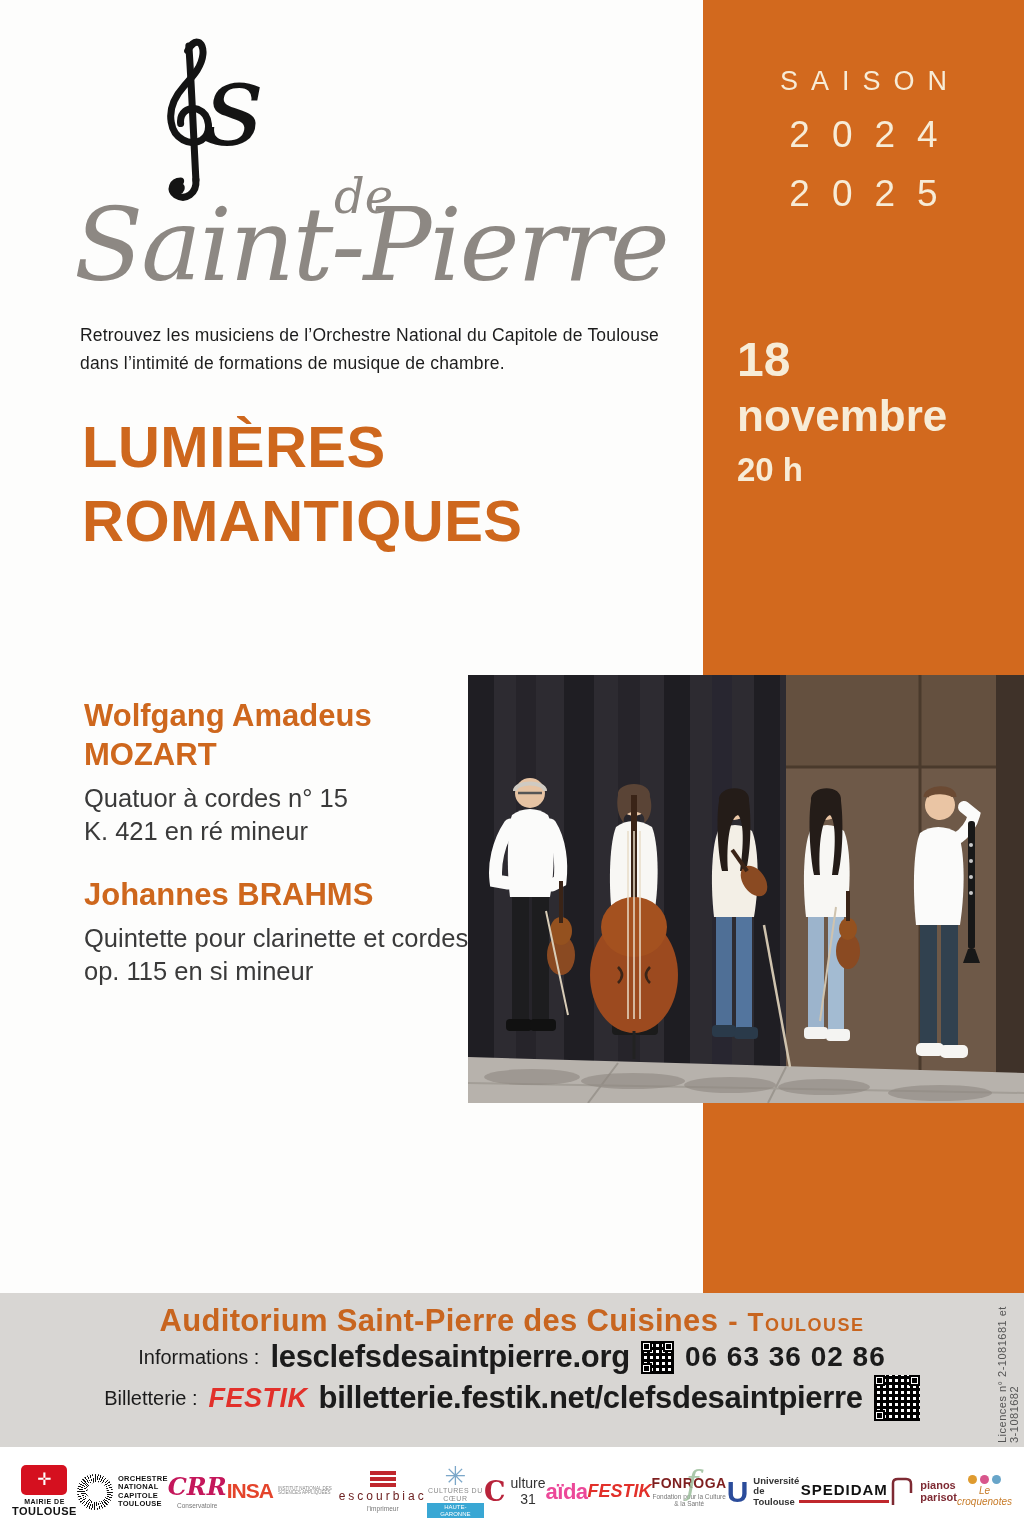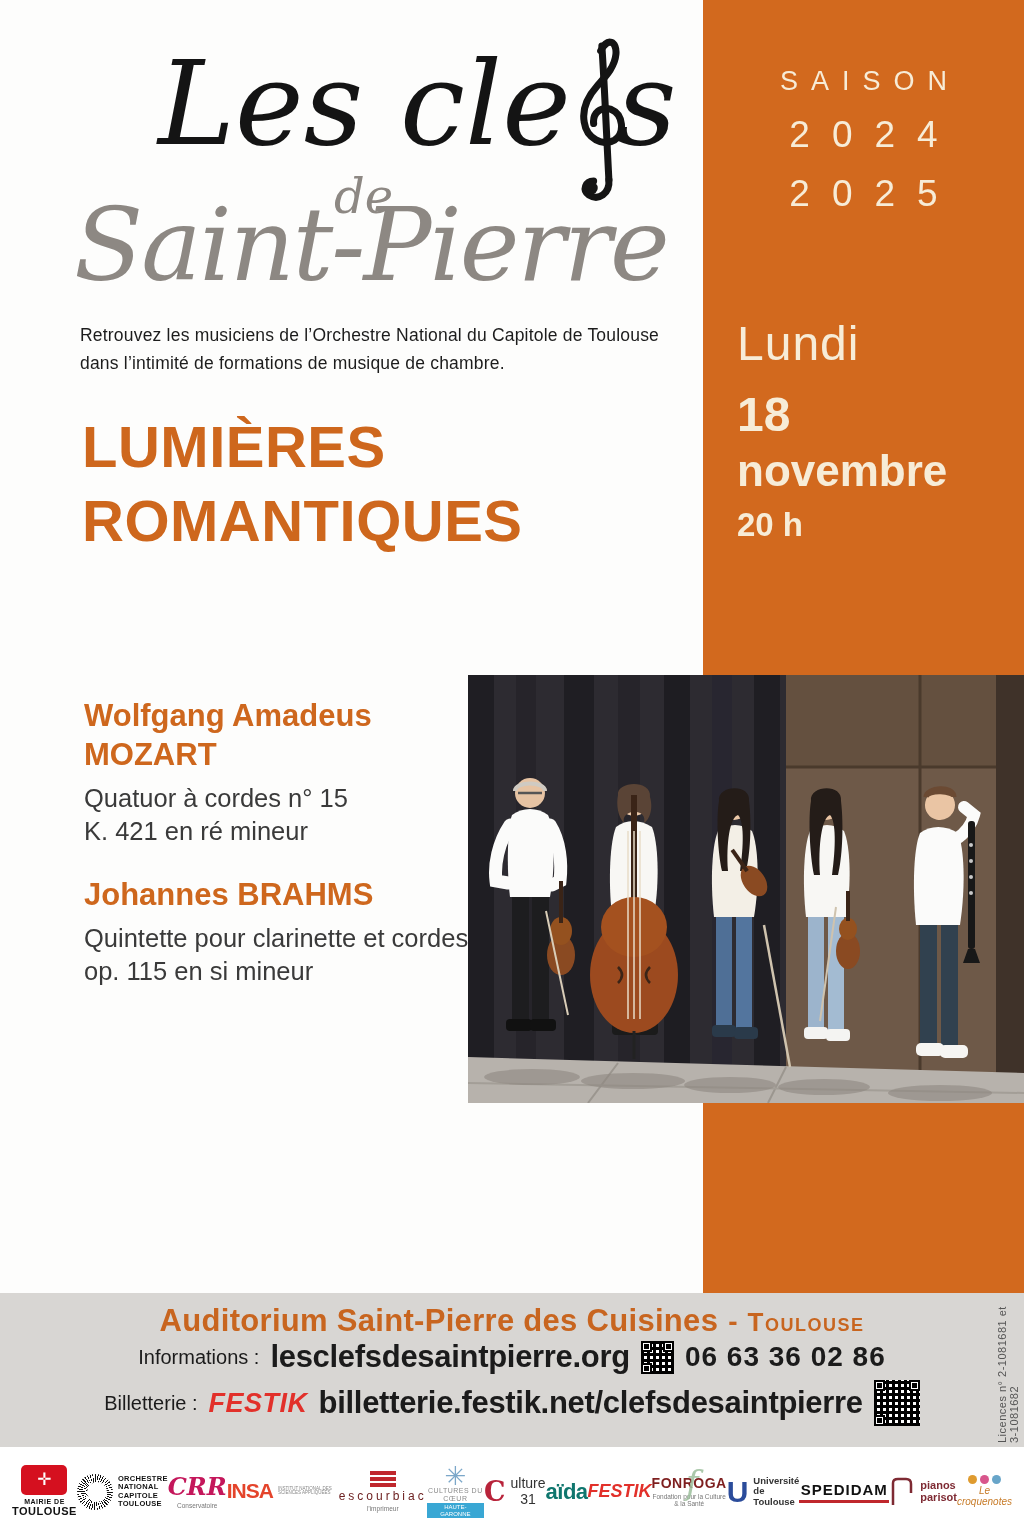--- a/index.html
+++ b/index.html
@@ -49,21 +49,21 @@
   
   .footer{position:absolute;left:0;top:1293px;width:1024px;height:154px;background:#D8D6D3;z-index:4;}
   .venue-line{display:flex;justify-content:center;align-items:baseline;gap:10px;margin-top:10px;color:#C8651F;}
   .venue{font-size:31px;font-weight:600;letter-spacing:0.3px;}
   .venue-sep{font-size:28px;font-weight:700;}
   .venue-city{font-size:26px;font-variant:small-caps;font-weight:600;letter-spacing:1.5px;}
   .info-line{display:flex;justify-content:center;align-items:center;gap:11px;color:#1b1b1b;}
   .info-label{font-size:20px;}
   .info-url{font-size:31px;font-weight:700;letter-spacing:-0.3px;}
   .info-phone{font-size:28px;font-weight:600;letter-spacing:1px;}
-  .ticket-line{display:flex;justify-content:center;align-items:center;gap:11px;margin-top:5px;color:#1b1b1b;}
+  .ticket-line{display:flex;justify-content:center;align-items:center;gap:11px;color:#1b1b1b;}
   .ticket-label{font-size:20px;}
   .festik{font-size:27px;font-weight:800;font-style:italic;color:#E2302A;letter-spacing:0.5px;}
   .ticket-url{font-size:31px;font-weight:700;letter-spacing:-0.3px;}
   .licences{position:absolute;right:4px;top:0;height:150px;display:flex;align-items:center;
             writing-mode:vertical-rl;transform:rotate(180deg);font-size:11px;color:#555;letter-spacing:0.5px;}
 
   
   .qr{position:relative;background:
         repeating-linear-gradient(0deg,#000 0 3px,transparent 3px 6px),
         repeating-linear-gradient(90deg,#000 0 3px,#fff 3px 6px);
@@ -92,21 +92,21 @@
   .p-insa{font-size:21px;font-weight:800;color:#E4442B;letter-spacing:-1px;}
   .p-insa-side{font-size:4.5px;color:#888;text-align:left;}
   .p-bars{display:flex;flex-direction:column;gap:2px;margin-bottom:3px;}
   .p-bars span{width:26px;height:4px;background:#C0272D;}
   .p-esc{font-size:12px;letter-spacing:3px;color:#6e2222;}
   .p-snow{color:#7BA7C9;font-size:26px;line-height:22px;}
   .p-cdc1{font-size:7px;color:#8a8a8a;letter-spacing:0.5px;}
   .p-cdc2{font-size:6px;color:#fff;background:#39A7D4;padding:1px 3px;margin-top:1px;}
   .p-c31-c{font-size:27px;font-weight:700;color:#B8233A;font-family:"DejaVu Serif",serif;}
   .p-c31-t{font-size:14px;color:#333;}
-  .p-aida{font-size:22px;font-weight:800;color:#0f766e;letter-spacing:-0.5px;}
+  .p-aida{font-size:22px;font-weight:800;color:#ec4899;letter-spacing:-0.5px;}
   .p-festik{font-size:18px;font-weight:800;font-style:italic;color:#E2302A;}
   .p-fonroga{position:relative;font-size:14px;font-weight:800;color:#7E1F1F;letter-spacing:0.5px;}
   .p-fonroga em{position:absolute;left:46%;top:-12px;font-family:"DejaVu Serif",serif;font-size:34px;
                 font-weight:400;color:#9CBF9C;opacity:0.85;}
   .p-ut-u{font-size:30px;font-weight:700;color:#2B4C9B;line-height:26px;}
   .p-ut-txt{font-size:9.5px;color:#333;text-align:left;font-weight:700;}
   .p-sped{font-size:15px;font-weight:700;color:#111;letter-spacing:1px;border-top:2px solid transparent;}
   .p-sped-bar{width:90px;height:3px;background:#C0272D;margin-top:2px;}
   .p-piano{color:#7E2A33;}
   .p-piano-txt{font-size:11px;font-weight:700;color:#7E2A33;line-height:1.05;text-align:left;}
@@ -119,29 +119,27 @@
 
 <div class="poster">
 
   <div class="sidebar">
     <div class="saison">
       <div class="saison-label">SAISON</div>
       <div class="saison-year">2024</div>
       <div class="saison-year">2025</div>
     </div>
     <div class="dateblock">
-      <div class="date-day">Lundi</div>
       <div class="date-num">18</div>
       <div class="date-month">novembre</div>
       <div class="date-time">20 h</div>
     </div>
   </div>
 
   <div class="logo-line1">
-    <span>Les cle</span>
       <svg class="clef-svg" viewBox="0 0 48 150">
       <path d="M28 12 C30 40 32 88 34 126" fill="none" stroke="#141414" stroke-width="6" stroke-linecap="round"></path>
       <path d="M27 16 C33 4 41 8 40 19 C39 30 31 38 24 46 C15 56 11 66 13 77 C15 91 29 98 39 92 C48 86 46 70 36 66 C27 63 20 69 21 78" fill="none" stroke="#141414" stroke-width="6" stroke-linecap="round"></path>
       <path d="M34 126 C35 138 25 144 17 139 C11 135 14 127 21 127" fill="none" stroke="#141414" stroke-width="6" stroke-linecap="round"></path>
       <circle cx="19" cy="133" r="5.5" fill="#141414"></circle>
     </svg>
       <span>s</span>
   </div>
   <div class="logo-de">de</div>
   <div class="logo-name">Saint-Pierre</div>

